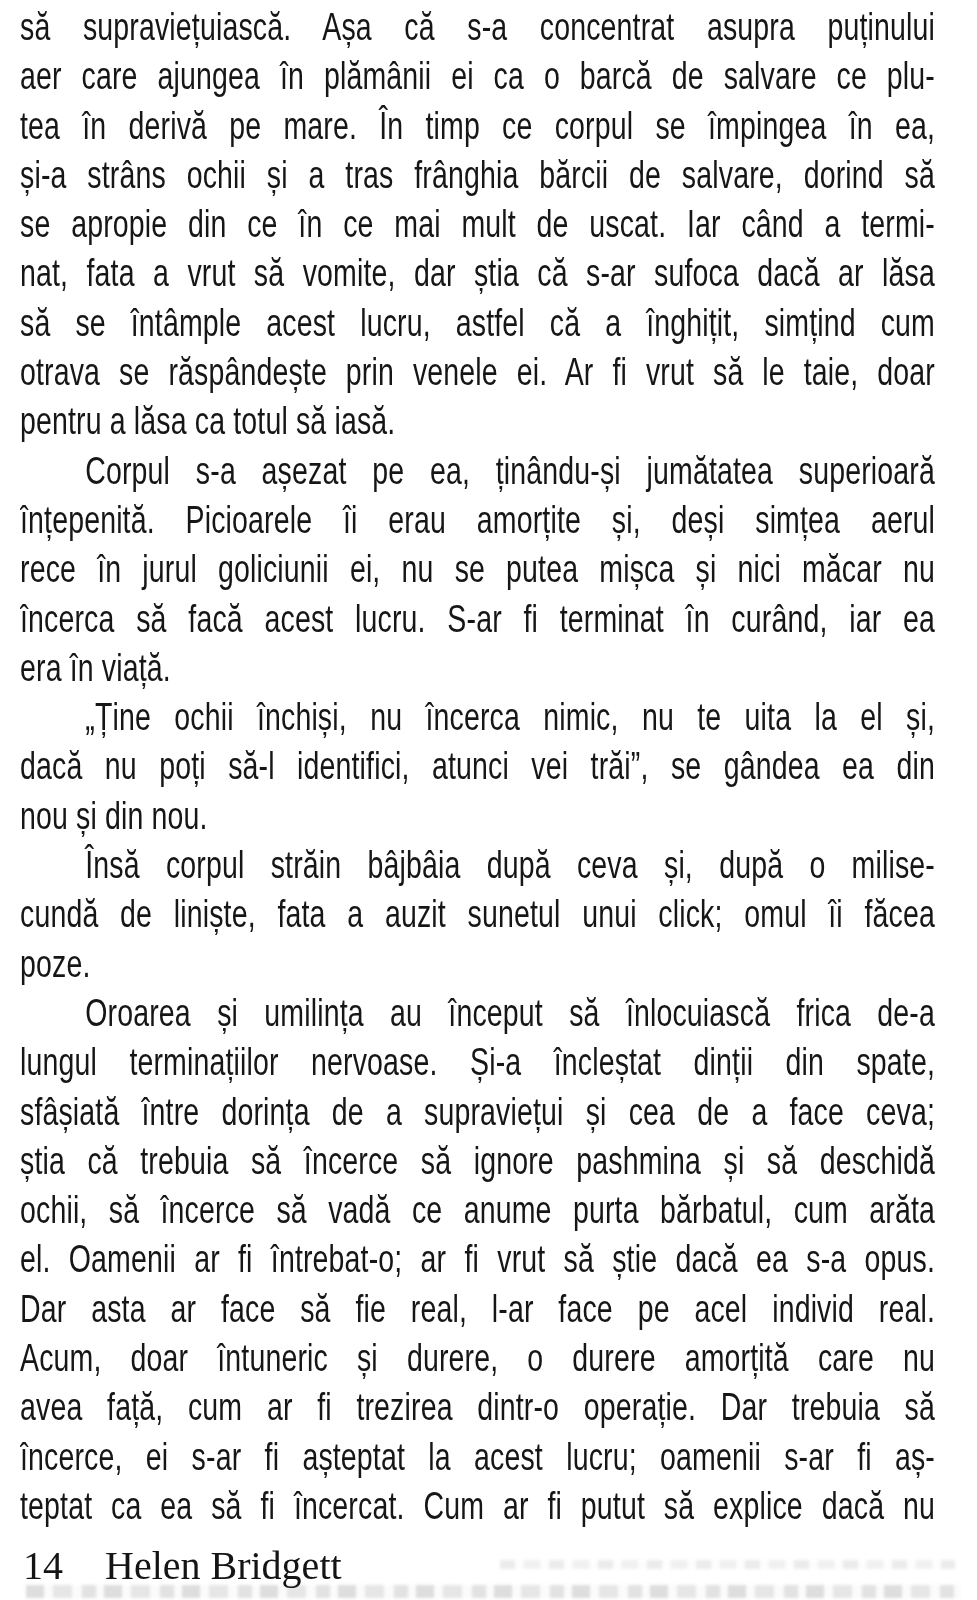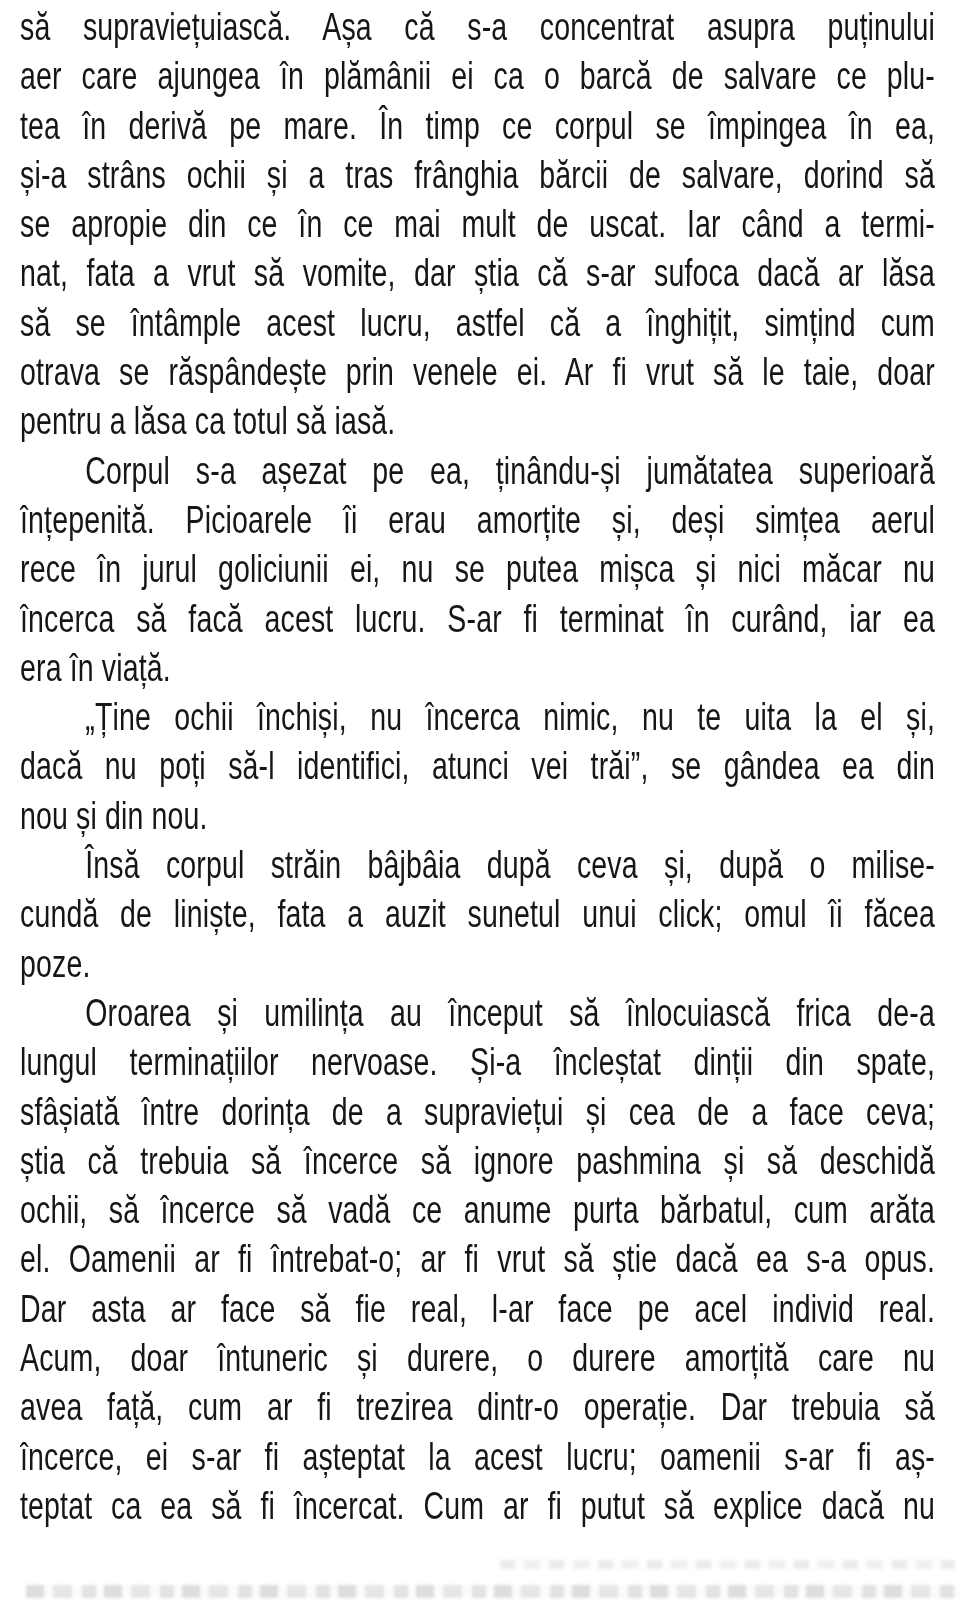--- a/index.html
+++ b/index.html
@@ -111,17 +111,20 @@
     <div class="line">știa că trebuia să încerce să ignore pashmina și să deschidă</div>
     <div class="line">ochii, să încerce să vadă ce anume purta bărbatul, cum arăta</div>
     <div class="line">el. Oamenii ar fi întrebat-o; ar fi vrut să știe dacă ea s-a opus.</div>
     <div class="line">Dar asta ar face să fie real, l-ar face pe acel individ real.</div>
     <div class="line">Acum, doar întuneric și durere, o durere amorțită care nu</div>
     <div class="line">avea față, cum ar fi trezirea dintr-o operație. Dar trebuia să</div>
     <div class="line">încerce, ei s-ar fi așteptat la acest lucru; oamenii s-ar fi aș-</div>
     <div class="line">teptat ca ea să fi încercat. Cum ar fi putut să explice dacă nu</div>
   </div>
 
+  <div class="footer">
+    <span class="pagenum">14</span><span class="author">Helen Bridgett</span>
+  </div>
 
   <div class="bleed bleed-1"></div>
   <div class="bleed bleed-2"></div>
 
 </div>
 
 </body></html>

